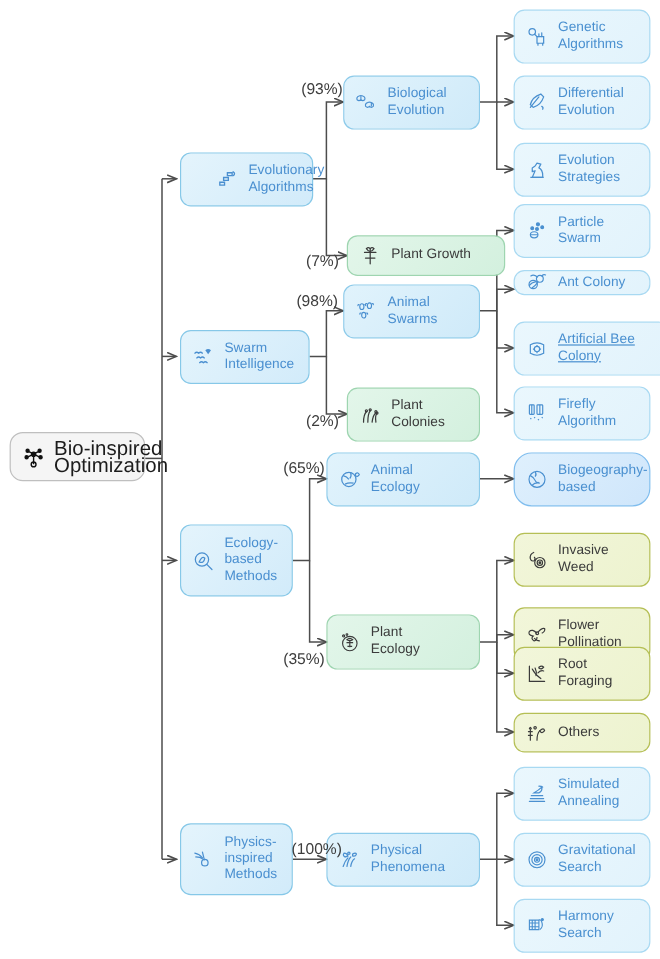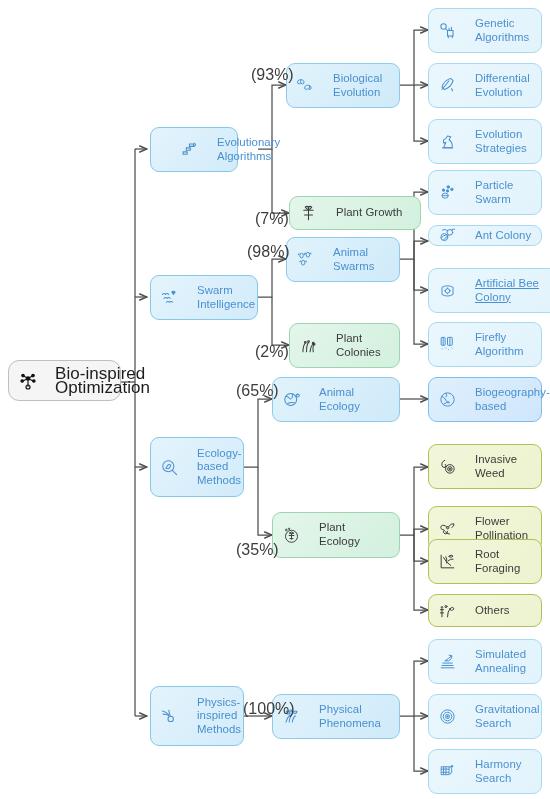--- a/index.html
+++ b/index.html
@@ -19,21 +19,21 @@
   svg.edges {
     position: absolute; left: 0; top: 0;
     width: 550px; height: 799px;
     pointer-events: none;
   }
   .node {
     position: absolute;
     box-sizing: border-box;
     display: flex;
     align-items: center;
-    gap: 17px;
+    gap: 7px;
     padding: 6px 8px;
     border-radius: 9px;
     border: 1.3px solid #9fd2ef;
     background: linear-gradient(135deg,#e8f6fd 0%, #d9eefb 100%);
     font-size: 11.4px;
     line-height: 13.6px;
     color: #3a7fc1;
     letter-spacing: 0.05px;
   }
   .node .ico {
@@ -83,21 +83,21 @@
     color: #4a90d0;
   }
   
   .node.olive {
     border: 1.3px solid #b5bf55;
     background: linear-gradient(135deg,#f2f6da 0%,#edf3cf 100%);
     color: #3b3b3b;
   }
   .pct {
     position: absolute;
-    font-size: 16px;
+    font-size: 13px;
     color: #3d3d3d;
     white-space: nowrap;
     font-family: "Liberation Sans", sans-serif;
   }
 </style>
 </head>
 <body>
 
 <div id="canvas">
 
@@ -158,21 +158,21 @@
         <circle cx="5" cy="12" r="1.5" fill="#111"></circle>
         <circle cx="19" cy="12" r="1.5" fill="#111"></circle>
         <path d="M12 11.1 L12 19" stroke="#111"></path>
         <circle cx="12" cy="19.2" r="2.4"></circle>
         <path d="M7.1 6.4 L10.6 8 M16.9 6.4 L13.4 8 M6.4 11.6 L10 10 M17.6 11.6 L14 10"></path>
       </svg>
     </span>
     <span class="lbl"><span>Bio-inspired</span><br><span>Optimization</span></span>
   </div>
 
-  <div class="node lvl1" style="left:150px; top:127px; width:88px; height:45px;padding-left:28px;">
+  <div class="node lvl1" style="left:150px; top:127px; width:111px; height:45px;padding-left:28px;">
     <span class="ico">
       <svg width="19" height="19" viewBox="0 0 24 24" fill="none" stroke="#4a8fd0" stroke-width="1.4" stroke-linecap="round">
         <path d="M4 18 h5 v-3 h-5z M8 13 h5 v-3 h-5z M12 8 h5 v-3 h-5z"></path>
         <path d="M18 4 c2 1 2 3 0 4"></path>
       </svg>
     </span>
     <span class="lbl"><span>Evolutionary</span><br><span>Algorithms</span></span>
   </div>
 
   <div class="node lvl1" style="left:150px; top:275px; width:108px; height:45px;">
@@ -368,21 +368,21 @@
       <svg width="19" height="19" viewBox="0 0 24 24" fill="none" stroke="#4a90d0" stroke-width="1.25">
         <rect x="4" y="3" width="5" height="10" rx="0.8"></rect>
         <rect x="12" y="3" width="6" height="10" rx="0.8"></rect>
         <path d="M6.5 3 v10 M15 3 v10"></path>
         <path d="M5 17 l1 1 M9 16 l1 1 M13 18 l1 1 M17 16 l1 1"></path>
       </svg>
     </span>
     <span class="lbl"><span>Firefly</span><br><span>Algorithm</span></span>
   </div>
 
-  <div class="node leafhi" style="left:428px; top:377px; width:114px; height:45px;">
+  <div class="node leafhi" style="left:428px; top:377px; width:114px; height:45px;border-radius:15px;">
     <span class="ico">
       <svg width="19" height="19" viewBox="0 0 24 24" fill="none" stroke="#4a90d0" stroke-width="1.25">
         <circle cx="12" cy="12" r="8.4"></circle>
         <path d="M5 8 q4 2 5 5 q1 3 4 2 M7 18 q3-3 8-2 M10 4 q2 3 0 5"></path>
       </svg>
     </span>
     <span class="lbl"><span>Biogeography-</span><br><span>based</span></span>
   </div>
 
   <div class="node olive" style="left:428px; top:506px; width:114px; height:45px;">

